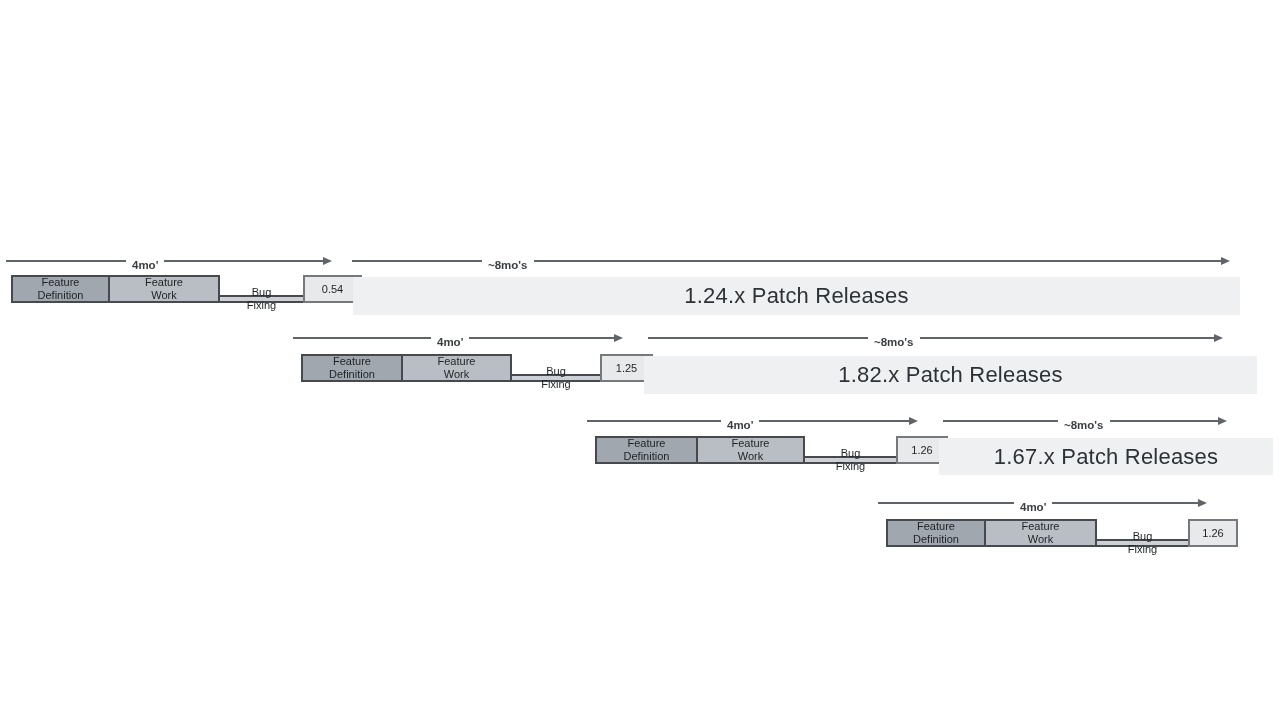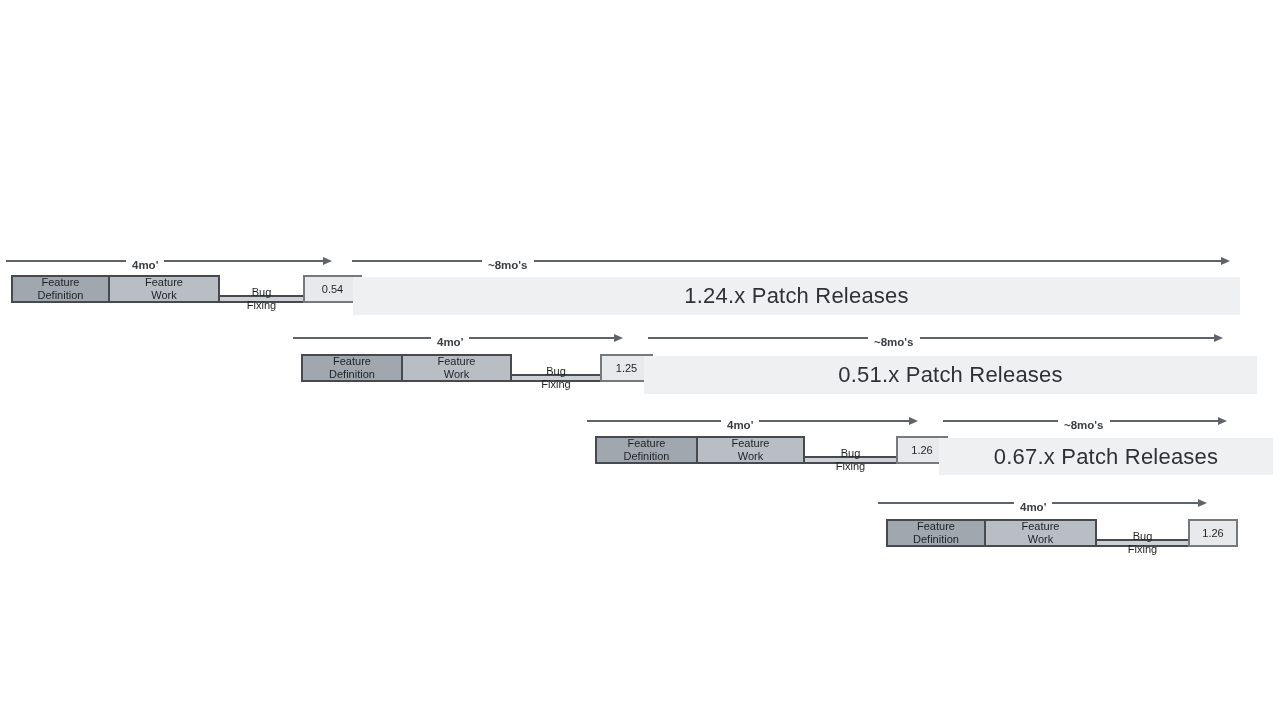--- a/index.html
+++ b/index.html
@@ -119,21 +119,21 @@
     </div>
     <div class="phase bf" style="width:92px">
       <span>Bug</span>
       <span>Fixing</span>
     </div>
     <div class="phase ver" style="width:53px">
       <span>1.25</span>
     </div>
   </div>
   <div class="patch-bar" style="left:644px;top:356px;width:613px;height:38px">
-    <span>0.51.x Patch Releases</span>
+    <span>1.82.x Patch Releases</span>
   </div>
 
   <div class="arrow" style="left:587px;top:412px;width:331px">
     <i class="seg" style="width:134px"></i>
     <span class="alabel">4mo'</span>
     <i class="seg grow"></i>
     <i class="head"></i>
   </div>
   <div class="arrow" style="left:943px;top:412px;width:284px">
     <i class="seg" style="width:115px"></i>
@@ -152,21 +152,21 @@
     </div>
     <div class="phase bf" style="width:95px">
       <span>Bug</span>
       <span>Fixing</span>
     </div>
     <div class="phase ver" style="width:52px">
       <span>1.26</span>
     </div>
   </div>
   <div class="patch-bar" style="left:939px;top:438px;width:334px;height:37px">
-    <span>0.67.x Patch Releases</span>
+    <span>1.67.x Patch Releases</span>
   </div>
 
   <div class="arrow" style="left:878px;top:494px;width:329px">
     <i class="seg" style="width:136px"></i>
     <span class="alabel">4mo'</span>
     <i class="seg grow"></i>
     <i class="head"></i>
   </div>
   <div class="phase-strip" style="left:878px;top:519px">
     <div class="phase fd" style="width:100px">

